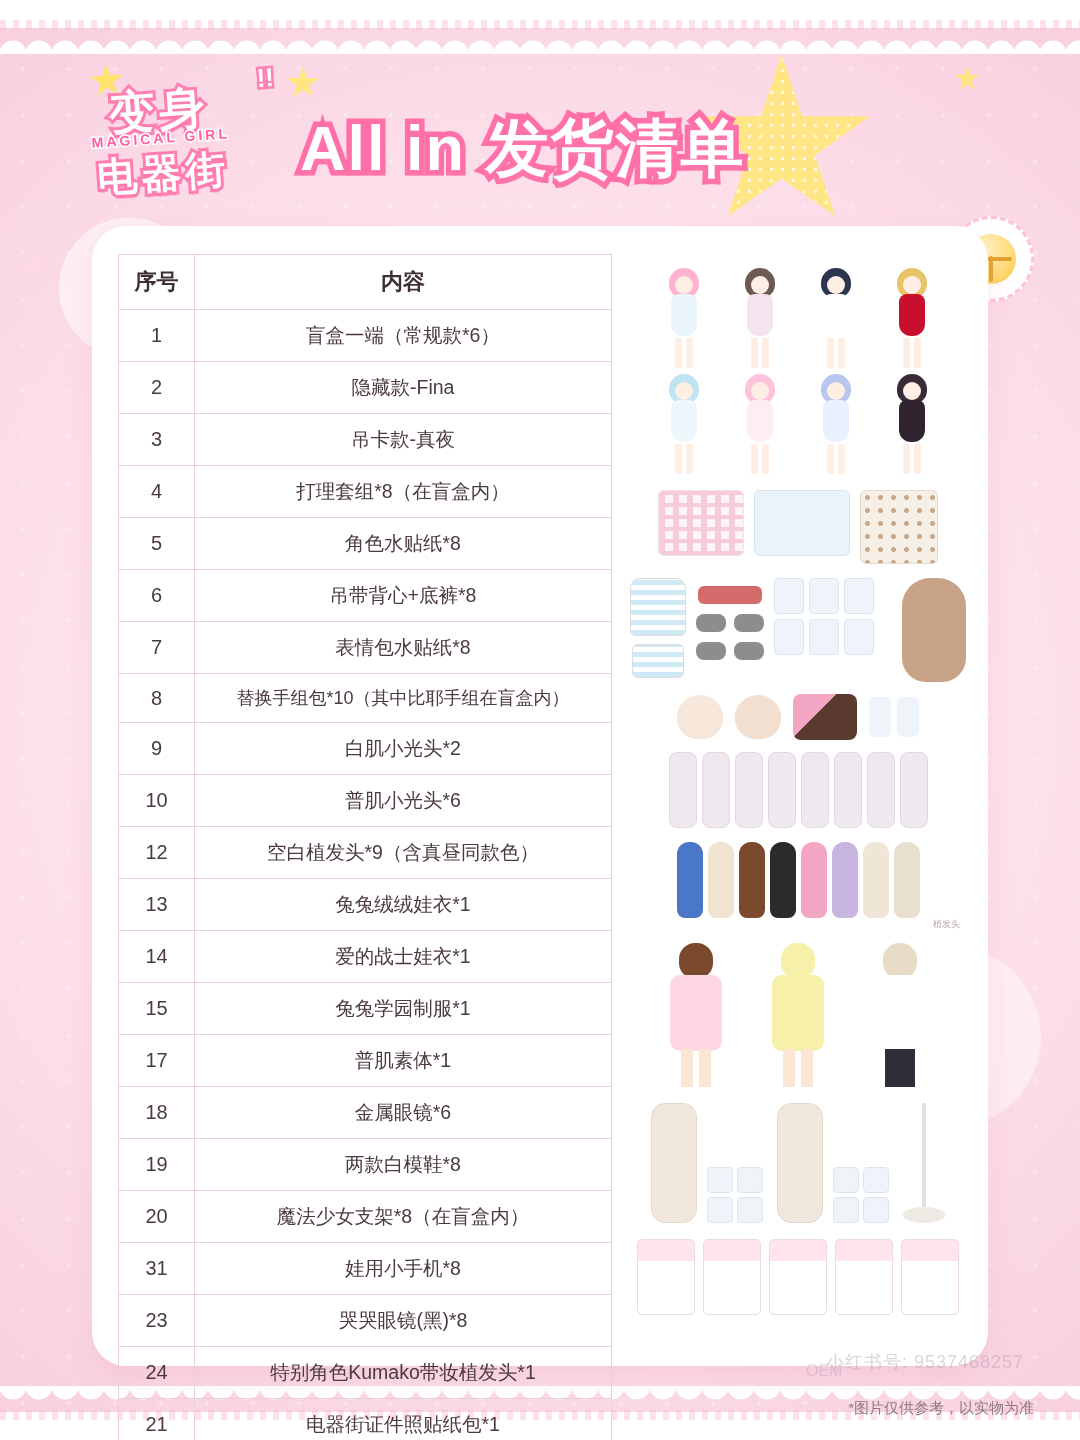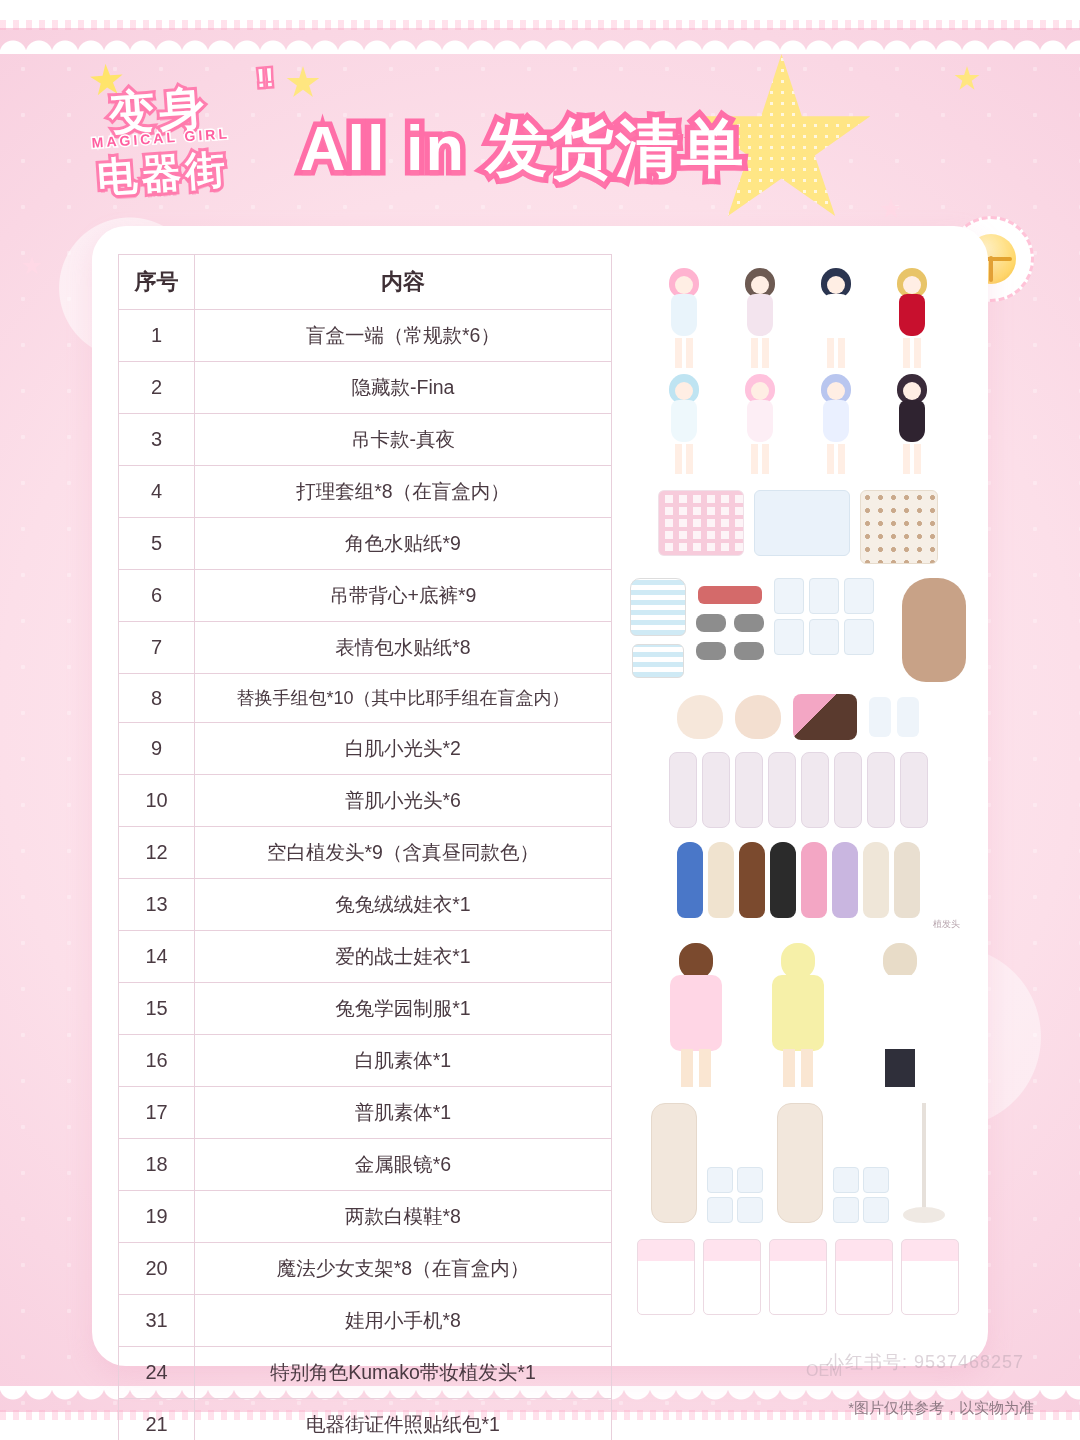--- a/index.html
+++ b/index.html
@@ -264,25 +264,25 @@
           <tr>
               <td class="idx">3</td>
               <td class="content">吊卡款-真夜</td>
             </tr>
           <tr>
               <td class="idx">4</td>
               <td class="content">打理套组*8（在盲盒内）</td>
             </tr>
           <tr>
               <td class="idx">5</td>
-              <td class="content">角色水贴纸*9</td>
+              <td class="content">角色水贴纸*8</td>
             </tr>
           <tr>
               <td class="idx">6</td>
-              <td class="content">吊带背心+底裤*9</td>
+              <td class="content">吊带背心+底裤*8</td>
             </tr>
           <tr>
               <td class="idx">7</td>
               <td class="content">表情包水贴纸*8</td>
             </tr>
           <tr>
               <td class="idx">8</td>
               <td class="content" style="font-size:18px">替换手组包*10（其中比耶手组在盲盒内）</td>
             </tr>
           <tr>
@@ -303,42 +303,42 @@
             </tr>
           <tr>
               <td class="idx">14</td>
               <td class="content">爱的战士娃衣*1</td>
             </tr>
           <tr>
               <td class="idx">15</td>
               <td class="content">兔兔学园制服*1</td>
             </tr>
           <tr>
-              <td class="idx">16</td>
-              <td class="content">白肌素体*1</td>
-            </tr>
-          <tr>
               <td class="idx">17</td>
               <td class="content">普肌素体*1</td>
             </tr>
           <tr>
               <td class="idx">18</td>
               <td class="content">金属眼镜*6</td>
             </tr>
           <tr>
               <td class="idx">19</td>
               <td class="content">两款白模鞋*8</td>
             </tr>
           <tr>
               <td class="idx">20</td>
               <td class="content">魔法少女支架*8（在盲盒内）</td>
             </tr>
           <tr>
               <td class="idx">31</td>
               <td class="content">娃用小手机*8</td>
+            </tr>
+          <tr>
+              <td class="idx">23</td>
+              <td class="content">哭哭眼镜(黑)*8</td>
             </tr>
           <tr>
               <td class="idx">24</td>
               <td class="content">特别角色Kumako带妆植发头*1</td>
             </tr>
           <tr>
               <td class="idx">21</td>
               <td class="content">电器街证件照贴纸包*1</td>
             </tr>
         </tbody>

